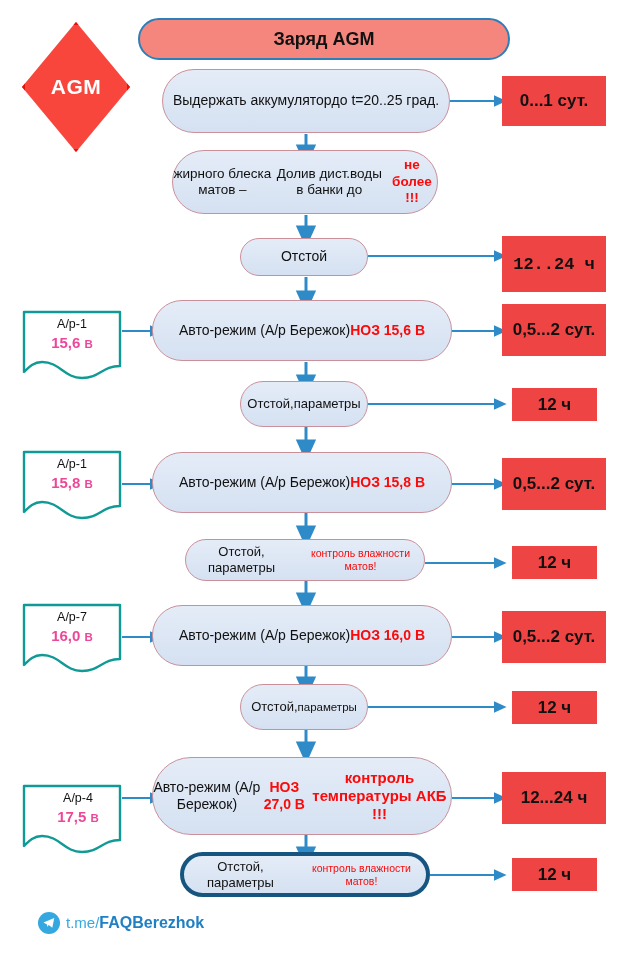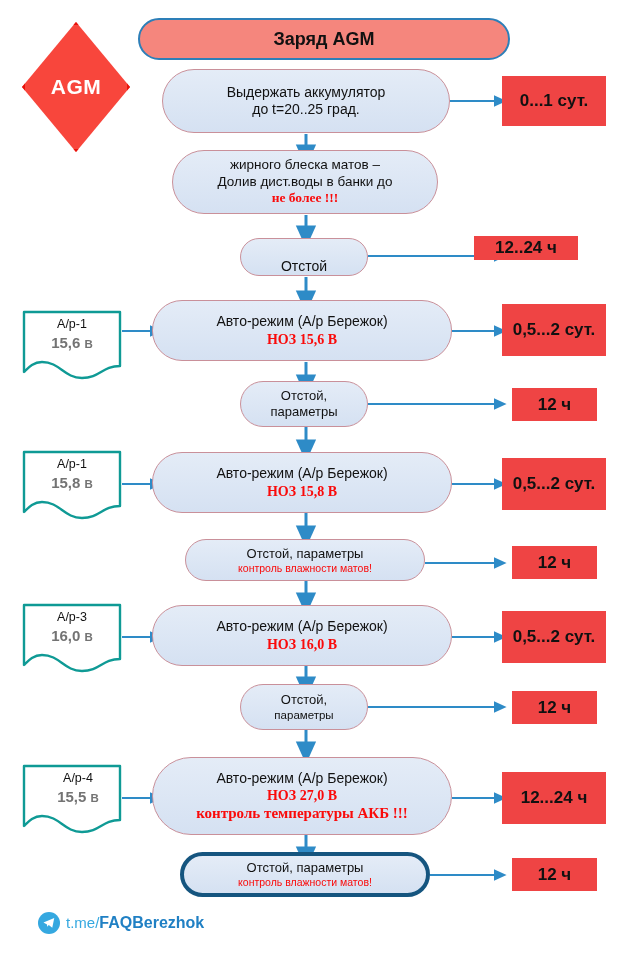--- a/index.html
+++ b/index.html
@@ -65,35 +65,34 @@
     color: #111111;
   }
 
   
   .proc {
     position: absolute;
     background: linear-gradient(180deg, #e4ecf7 0%, #d5e1f2 100%);
     border: 1.4px solid #c9909a;
     box-sizing: border-box;
     display: flex;
-    flex-direction: column;
+    flex-direction: row;
     align-items: center;
     justify-content: center;
     text-align: center;
     color: #111111;
     line-height: 1.22;
   }
   .proc.final {
     border: 4px solid #15557f;
   }
   .proc .ln { display: block; }
   .proc .red {
     color: #fa0a0a;
     font-weight: bold;
-    font-family: Liberation Serif, serif;
   }
   .proc .red-small {
     color: #fa0a0a;
     font-weight: normal;
     font-size: 10.5px;
   }
   .proc .small { font-size: 11.5px; }
 
   
   .time-box {
@@ -116,21 +115,21 @@
     position: absolute;
     left: 0;
     top: 6px;
     width: 100%;
     text-align: center;
     font-size: 12.5px;
     color: #111111;
     line-height: 1.35;
   }
   .note .note-volt {
-    color: #737373;
+    color: #ec4899;
     font-weight: bold;
     font-size: 15px;
   }
   .note .note-volt .unit {
     font-size: 11.5px;
   }
 
   
   .conn {
     position: absolute;
@@ -224,21 +223,21 @@
     <span class="ln">Выдержать аккумулятор</span>
     <span class="ln">до t=20..25 град.</span>
   </div>
 
   <div class="proc" style="left:172px;top:150px;width:266px;height:64px;border-radius:32px;font-size:13.5px;">
     <span class="ln">жирного блеска матов –</span>
     <span class="ln">Долив дист.воды в банки до</span>
     <span class="ln red">не более !!!</span>
   </div>
 
-  <div class="proc" style="left:240px;top:238px;width:128px;height:38px;border-radius:19px;font-size:14px;justify-content:flex-end;">
+  <div class="proc" style="left:240px;top:238px;width:128px;height:38px;border-radius:19px;font-size:14px;">
     <span class="ln">Отстой</span>
   </div>
 
   <div class="proc" style="left:152px;top:300px;width:300px;height:61px;border-radius:30px;font-size:14px;">
     <span class="ln">Авто-режим (А/р Бережок)</span>
     <span class="ln red">НОЗ 15,6 В</span>
   </div>
 
   <div class="proc" style="left:240px;top:381px;width:128px;height:46px;border-radius:23px;font-size:13px;">
     <span class="ln">Отстой,</span>
@@ -271,21 +270,21 @@
     <span class="ln red" style="font-size:15px;">контроль температуры АКБ !!!</span>
   </div>
 
   <div class="proc final" style="left:180px;top:852px;width:250px;height:45px;border-radius:23px;font-size:13px;">
     <span class="ln">Отстой, параметры</span>
     <span class="ln red-small">контроль влажности матов!</span>
   </div>
 
   <div class="time-box" style="left:502px;top:76px;width:104px;height:50px;">0...1 сут.</div>
 
-  <div class="time-box" style="left:474px;top:236px;width:104px;height:24px;">12..24 ч</div>
+  <div class="time-box" style="left:502px;top:236px;width:104px;height:56px;font-family:Liberation Mono, monospace;">12..24 ч</div>
 
   <div class="time-box" style="left:502px;top:304px;width:104px;height:52px;">0,5...2 сут.</div>
 
   <div class="time-box" style="left:512px;top:388px;width:85px;height:33px;">12 ч</div>
 
   <div class="time-box" style="left:502px;top:458px;width:104px;height:52px;">0,5...2 сут.</div>
 
   <div class="time-box" style="left:512px;top:546px;width:85px;height:33px;">12 ч</div>
 
   <div class="time-box" style="left:502px;top:611px;width:104px;height:52px;">0,5...2 сут.</div>
@@ -314,32 +313,32 @@
       <div>А/р-1</div>
       <div class="note-volt"><span>15,8</span> <span class="unit">В</span></div>
     </div>
   </div>
 
   <div class="note" style="left:22px;top:603px;width:100px;height:70px;">
     <svg width="100" height="70" viewBox="0 0 100 70">
       <path d="M2,2 L98,2 L98,56 C80,56 78,68 60,68 C42,68 38,52 20,52 C11,52 6,58 2,62 Z" fill="#ffffff" stroke="#0f9a95" stroke-width="2.4" stroke-linejoin="round"></path>
     </svg>
     <div class="note-txt">
-      <div>А/р-3</div>
+      <div>А/р-7</div>
       <div class="note-volt"><span>16,0</span> <span class="unit">В</span></div>
     </div>
   </div>
 
-  <div class="note" style="left:22px;top:764px;width:112px;height:70px;">
+  <div class="note" style="left:22px;top:784px;width:112px;height:70px;">
     <svg width="100" height="70" viewBox="0 0 100 70">
       <path d="M2,2 L98,2 L98,56 C80,56 78,68 60,68 C42,68 38,52 20,52 C11,52 6,58 2,62 Z" fill="#ffffff" stroke="#0f9a95" stroke-width="2.4" stroke-linejoin="round"></path>
     </svg>
     <div class="note-txt">
       <div>А/р-4</div>
-      <div class="note-volt"><span>15,5</span> <span class="unit">В</span></div>
+      <div class="note-volt"><span>17,5</span> <span class="unit">В</span></div>
     </div>
   </div>
 
   <div class="footer">
     <span class="tg-badge">
       <svg width="14" height="14" viewBox="0 0 24 24">
         <path d="M2.5 11.3 L21 3.6 L17.6 20.3 L11.6 15.6 L8.9 18.4 L8.6 14.4 Z" fill="#ffffff"></path>
         <path d="M8.9 18.4 L8.6 14.4 L18.6 6.4 L8.6 14.4 Z" fill="#d8ecf8"></path>
       </svg>
     </span>

